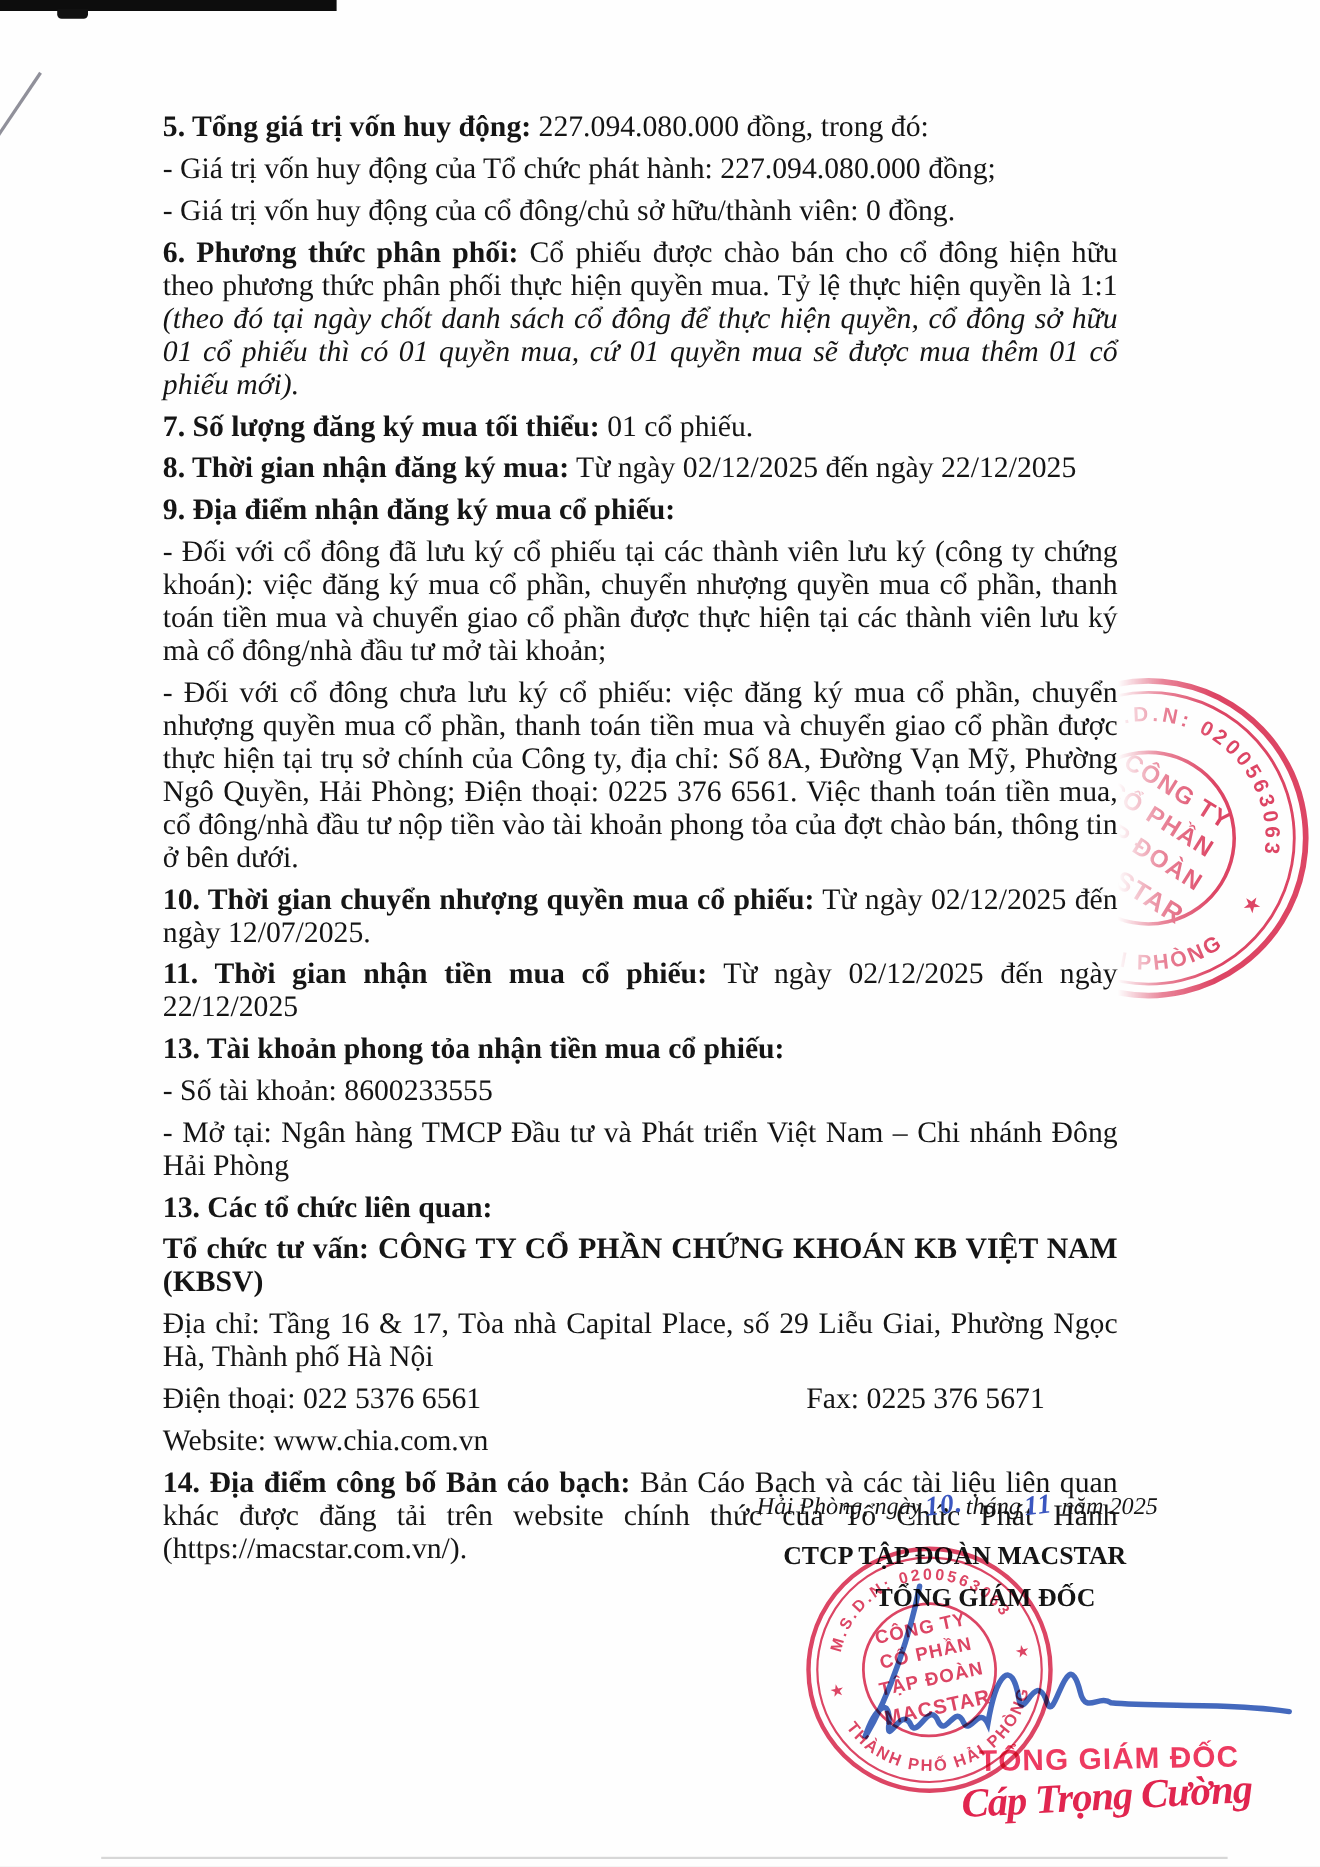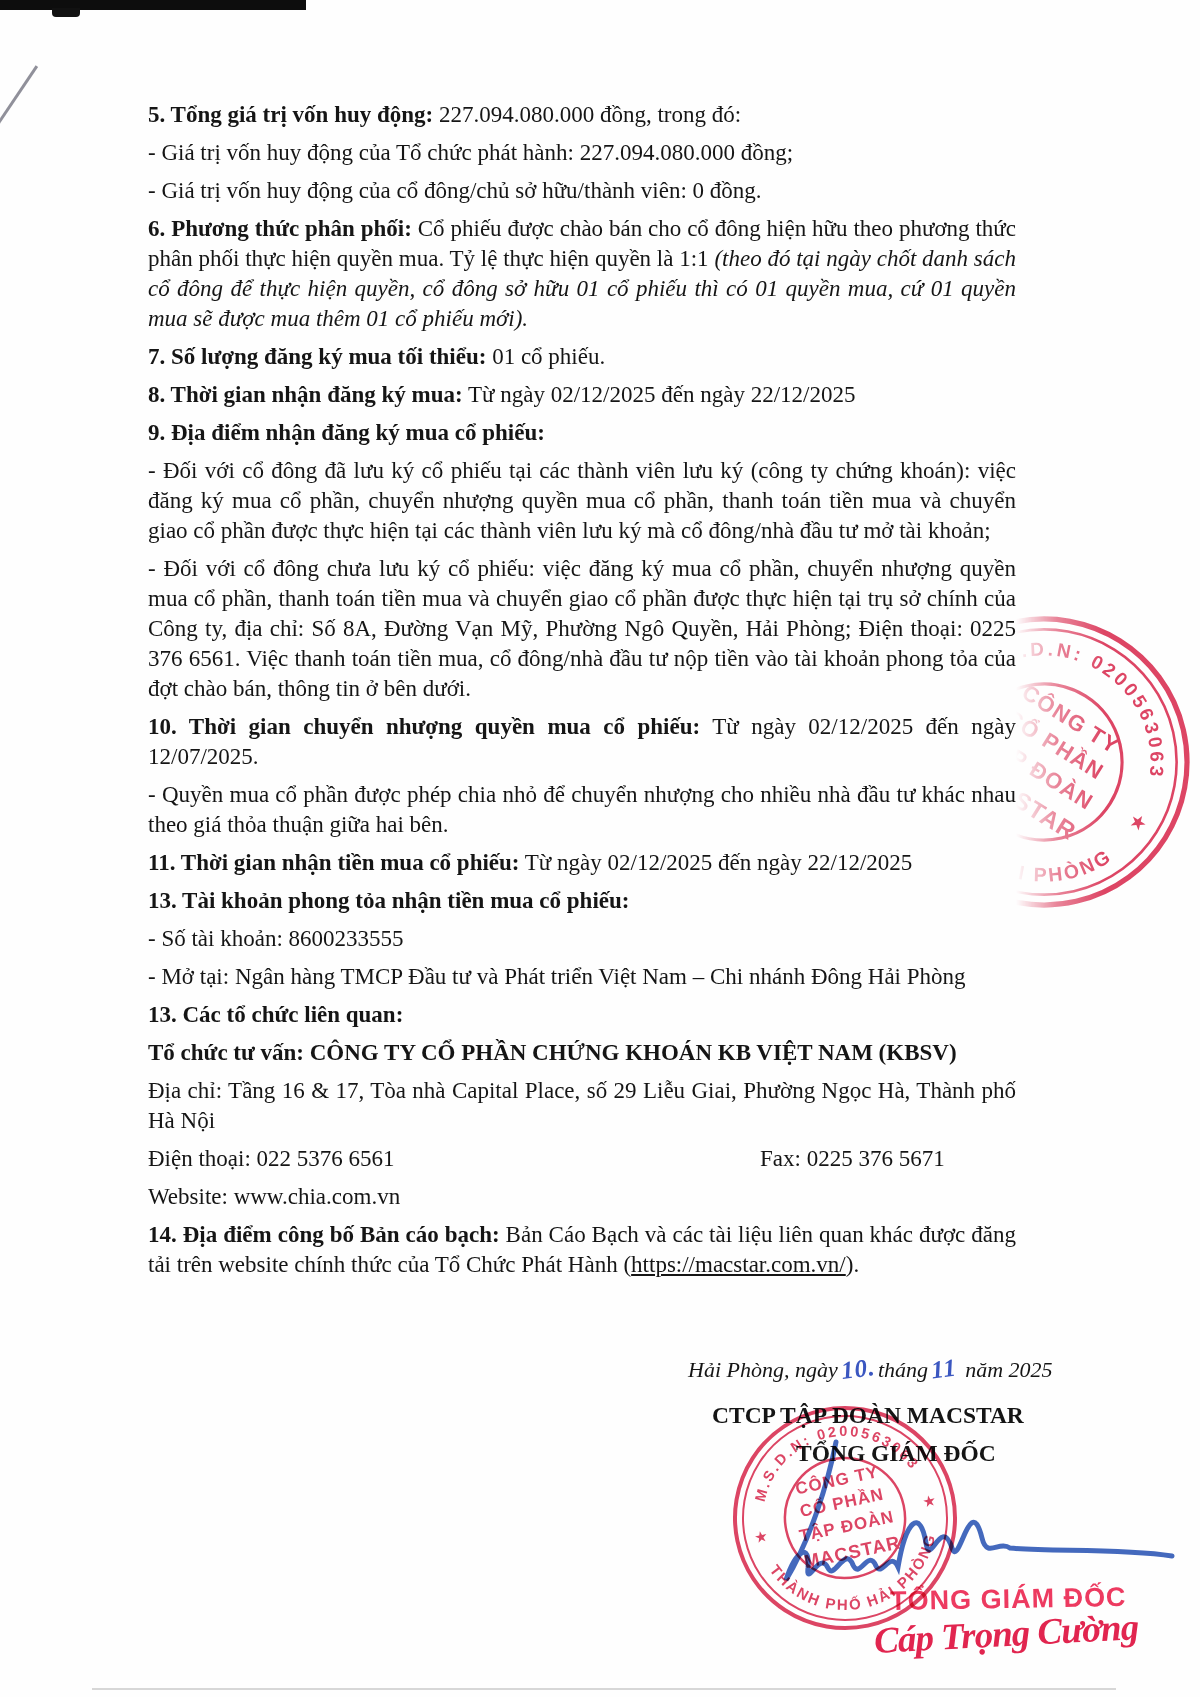--- a/index.html
+++ b/index.html
@@ -10,27 +10,27 @@
     color:#151515;
   }
   
   .scan-bar{position:absolute;left:0;top:0;width:306px;height:10px;background:#0d0d0d;}
   .scan-blob{position:absolute;left:52px;top:8px;width:28px;height:9px;background:#111;border-radius:0 0 4px 4px;}
   .scan-diag{position:absolute;left:-8px;top:130px;width:78px;height:3px;background:#90909a;
              transform:rotate(-56deg);transform-origin:left top;}
   .bottom-line{position:absolute;left:92px;top:1688px;width:1024px;height:2px;background:#c9c9c9;opacity:.75;}
   
   .doc{position:absolute;left:148px;top:100px;width:868px;
-       font-size:23px;line-height:30px;}
+       font-size:27px;line-height:30px;}
   .blk{margin:0 0 8px 0;text-align:justify;position:relative;}
   .run{white-space:pre-wrap;}
   .run.b{font-weight:bold;}
   .run.i{font-style:italic;}
-  .run.u{text-decoration:underline;}
-  .fax{position:absolute;left:612px;top:0;}
+  .run.u{}
+  .fax{position:absolute;left:585px;top:0;}
   
   .date-line{position:absolute;left:688px;top:1356px;font-style:italic;font-size:22px;white-space:nowrap;}
   .hand{display:inline-block;font-style:italic;font-weight:bold;color:#3a56c0;
         font-size:25px;transform:rotate(-7deg);letter-spacing:1px;margin:0 3px;line-height:1;}
   .co-name{position:absolute;left:712px;top:1402px;font-weight:bold;font-size:23.5px;white-space:nowrap;}
   .dir-title{position:absolute;left:796px;top:1440px;font-weight:bold;font-size:23.5px;white-space:nowrap;}
   
   .inklayer{position:absolute;left:0;top:0;width:1200px;height:1697px;pointer-events:none;}
   .stamp{position:absolute;color:#da3557;mix-blend-mode:multiply;opacity:.92;}
   .stamp text{fill:#da3557;font-family:"Liberation Sans","DejaVu Sans",sans-serif;}
@@ -64,21 +64,20 @@
       <p class="blk"><span class="run b">5. Tổng giá trị vốn huy động:</span><span class="run"> 227.094.080.000 đồng, trong đó:</span></p>
       <p class="blk"><span class="run">- Giá trị vốn huy động của Tổ chức phát hành: 227.094.080.000 đồng;</span></p>
       <p class="blk"><span class="run">- Giá trị vốn huy động của cổ đông/chủ sở hữu/thành viên: 0 đồng.</span></p>
       <p class="blk"><span class="run b">6. Phương thức phân phối:</span><span class="run"> Cổ phiếu được chào bán cho cổ đông hiện hữu theo phương thức phân phối thực hiện quyền mua. Tỷ lệ thực hiện quyền là 1:1 </span><span class="run i">(theo đó tại ngày chốt danh sách cổ đông để thực hiện quyền, cổ đông sở hữu 01 cổ phiếu thì có 01 quyền mua, cứ 01 quyền mua sẽ được mua thêm 01 cổ phiếu mới).</span></p>
       <p class="blk"><span class="run b">7. Số lượng đăng ký mua tối thiểu:</span><span class="run"> 01 cổ phiếu.</span></p>
       <p class="blk"><span class="run b">8. Thời gian nhận đăng ký mua:</span><span class="run"> Từ ngày 02/12/2025 đến ngày 22/12/2025</span></p>
       <p class="blk"><span class="run b">9. Địa điểm nhận đăng ký mua cổ phiếu:</span></p>
       <p class="blk"><span class="run">- Đối với cổ đông đã lưu ký cổ phiếu tại các thành viên lưu ký (công ty chứng khoán): việc đăng ký mua cổ phần, chuyển nhượng quyền mua cổ phần, thanh toán tiền mua và chuyển giao cổ phần được thực hiện tại các thành viên lưu ký mà cổ đông/nhà đầu tư mở tài khoản;</span></p>
       <p class="blk"><span class="run">- Đối với cổ đông chưa lưu ký cổ phiếu: việc đăng ký mua cổ phần, chuyển nhượng quyền mua cổ phần, thanh toán tiền mua và chuyển giao cổ phần được thực hiện tại trụ sở chính của Công ty, địa chỉ: Số 8A, Đường Vạn Mỹ, Phường Ngô Quyền, Hải Phòng; Điện thoại: 0225 376 6561. Việc thanh toán tiền mua, cổ đông/nhà đầu tư nộp tiền vào tài khoản phong tỏa của đợt chào bán, thông tin ở bên dưới.</span></p>
       <p class="blk"><span class="run b">10. Thời gian chuyển nhượng quyền mua cổ phiếu:</span><span class="run"> Từ ngày 02/12/2025 đến ngày 12/07/2025.</span></p>
-      <p class="blk"><span class="run">- Quyền mua cổ phần được phép chia nhỏ để chuyển nhượng cho nhiều nhà đầu tư khác nhau theo giá thỏa thuận giữa hai bên.</span></p>
       <p class="blk"><span class="run b">11. Thời gian nhận tiền mua cổ phiếu:</span><span class="run"> Từ ngày 02/12/2025 đến ngày 22/12/2025</span></p>
       <p class="blk"><span class="run b">13. Tài khoản phong tỏa nhận tiền mua cổ phiếu:</span></p>
       <p class="blk"><span class="run">- Số tài khoản: 8600233555</span></p>
       <p class="blk"><span class="run">- Mở tại: Ngân hàng TMCP Đầu tư và Phát triển Việt Nam – Chi nhánh Đông Hải Phòng</span></p>
       <p class="blk"><span class="run b">13. Các tổ chức liên quan:</span></p>
       <p class="blk"><span class="run b">Tổ chức tư vấn: CÔNG TY CỔ PHẦN CHỨNG KHOÁN KB VIỆT NAM (KBSV)</span></p>
       <p class="blk"><span class="run">Địa chỉ: Tầng 16 &amp; 17, Tòa nhà Capital Place, số 29 Liễu Giai, Phường Ngọc Hà, Thành phố Hà Nội</span></p>
       <p class="blk"><span class="run">Điện thoại: 022 5376 6561</span><span class="fax run">Fax: 0225 376 5671</span></p>
       <p class="blk"><span class="run">Website: www.chia.com.vn</span></p>
       <p class="blk"><span class="run b">14. Địa điểm công bố Bản cáo bạch:</span><span class="run"> Bản Cáo Bạch và các tài liệu liên quan khác được đăng tải trên website chính thức của Tổ Chức Phát Hành (</span><span class="run u">https://macstar.com.vn/</span><span class="run">).</span></p>

